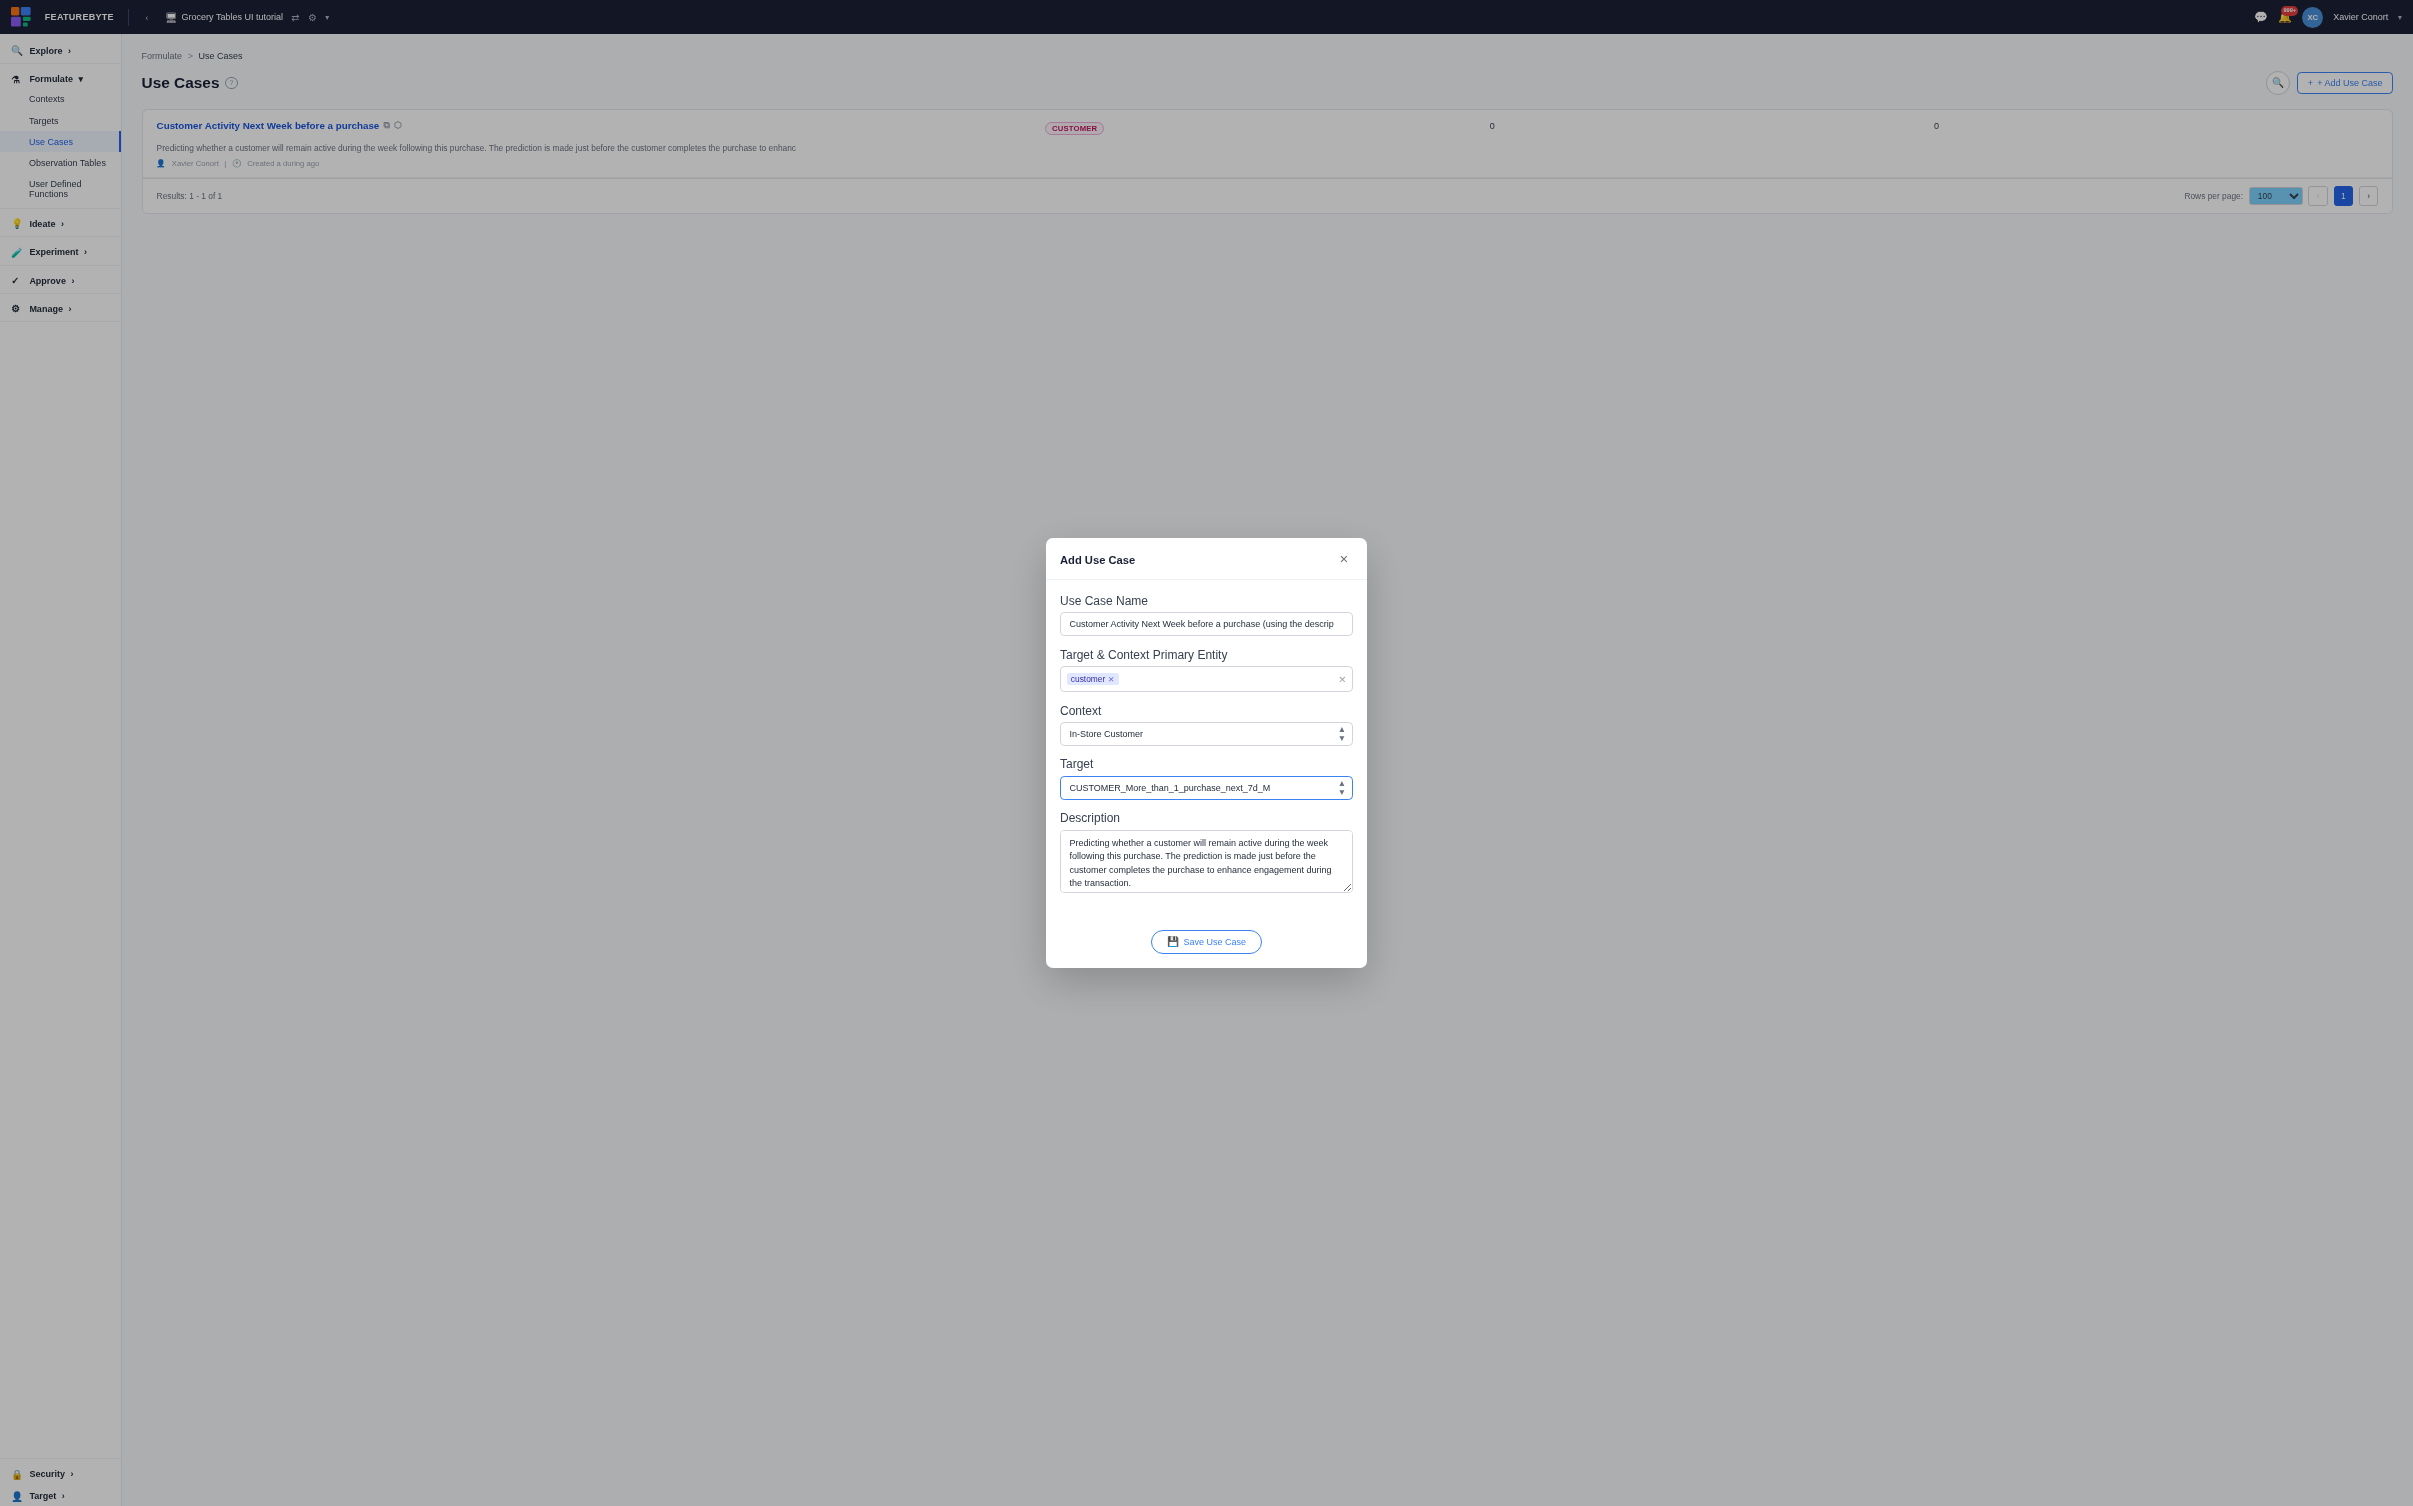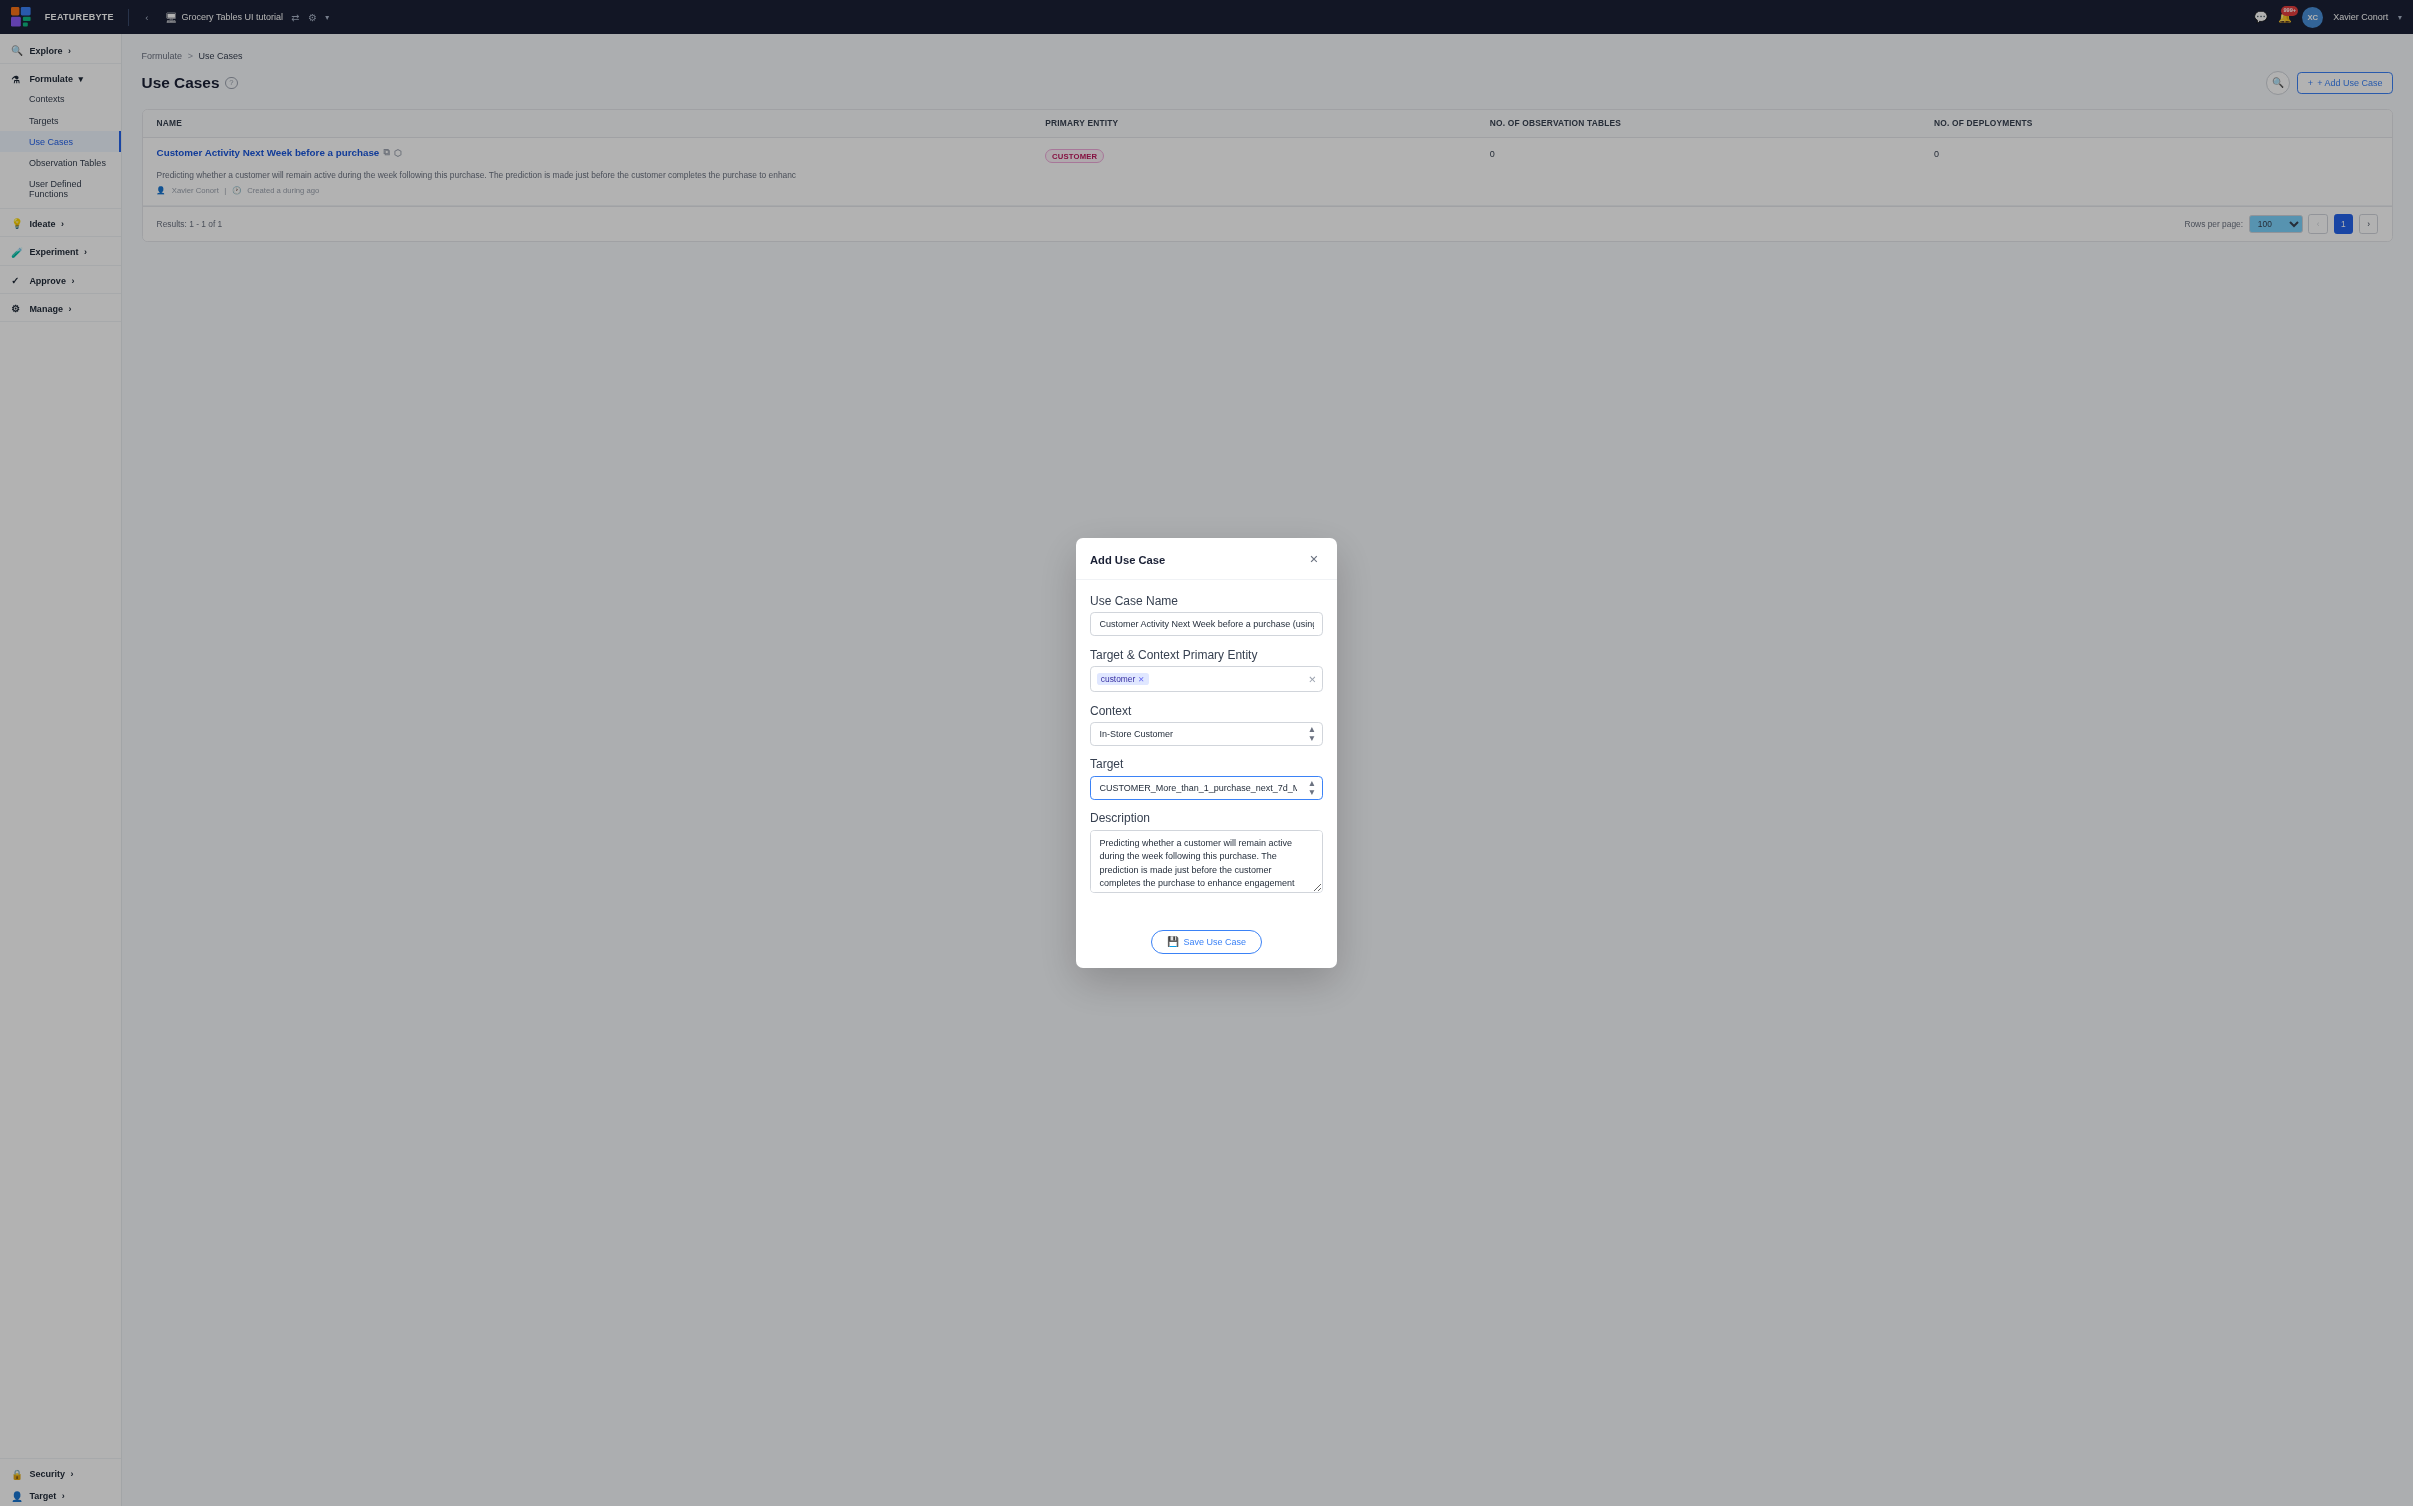--- a/index.html
+++ b/index.html
@@ -363,21 +363,21 @@
       top: 0; left: 0; right: 0; bottom: 0;
       background: rgba(0,0,0,0.3);
       z-index: 200;
       display: flex;
       align-items: center;
       justify-content: center;
     }
     .modal {
       background: white;
       border-radius: 7px;
-      width: 261px;
+      width: 321px;
       max-width: 95vw;
       box-shadow: 0 14px 42px rgba(0,0,0,0.2);
       overflow: hidden;
     }
     .modal-header {
       display: flex;
       align-items: center;
       justify-content: space-between;
       padding: 12.6px 14px 9.8px;
       border-bottom: 0.7px solid #f0f2f5;
@@ -650,26 +650,20 @@
       <div class="header-actions">
         <button class="search-btn">🔍</button>
         <button class="add-btn">
           <span>+</span>
           <span>+ Add Use Case</span>
         </button>
       </div>
     </div>
 
     <div class="table-container">
-      <div class="table-header">
-        <div class="th">Name</div>
-        <div class="th">Primary Entity</div>
-        <div class="th">No. of Observation Tables</div>
-        <div class="th">No. of Deployments</div>
-      </div>
 
       <div class="table-row">
         <div>
           <div class="cell-title">
             <span>Customer Activity Next Week before a purchase</span>
             <span style="color:#9ca3af;font-size:9px;">⧉</span>
             <span style="color:#9ca3af;font-size:9px;">⬡</span>
           </div>
           <div class="cell-desc">Predicting whether a customer will remain active during the week following this purchase. The prediction is made just before the customer completes the purchase to enhanc</div>
           <div class="cell-meta">

